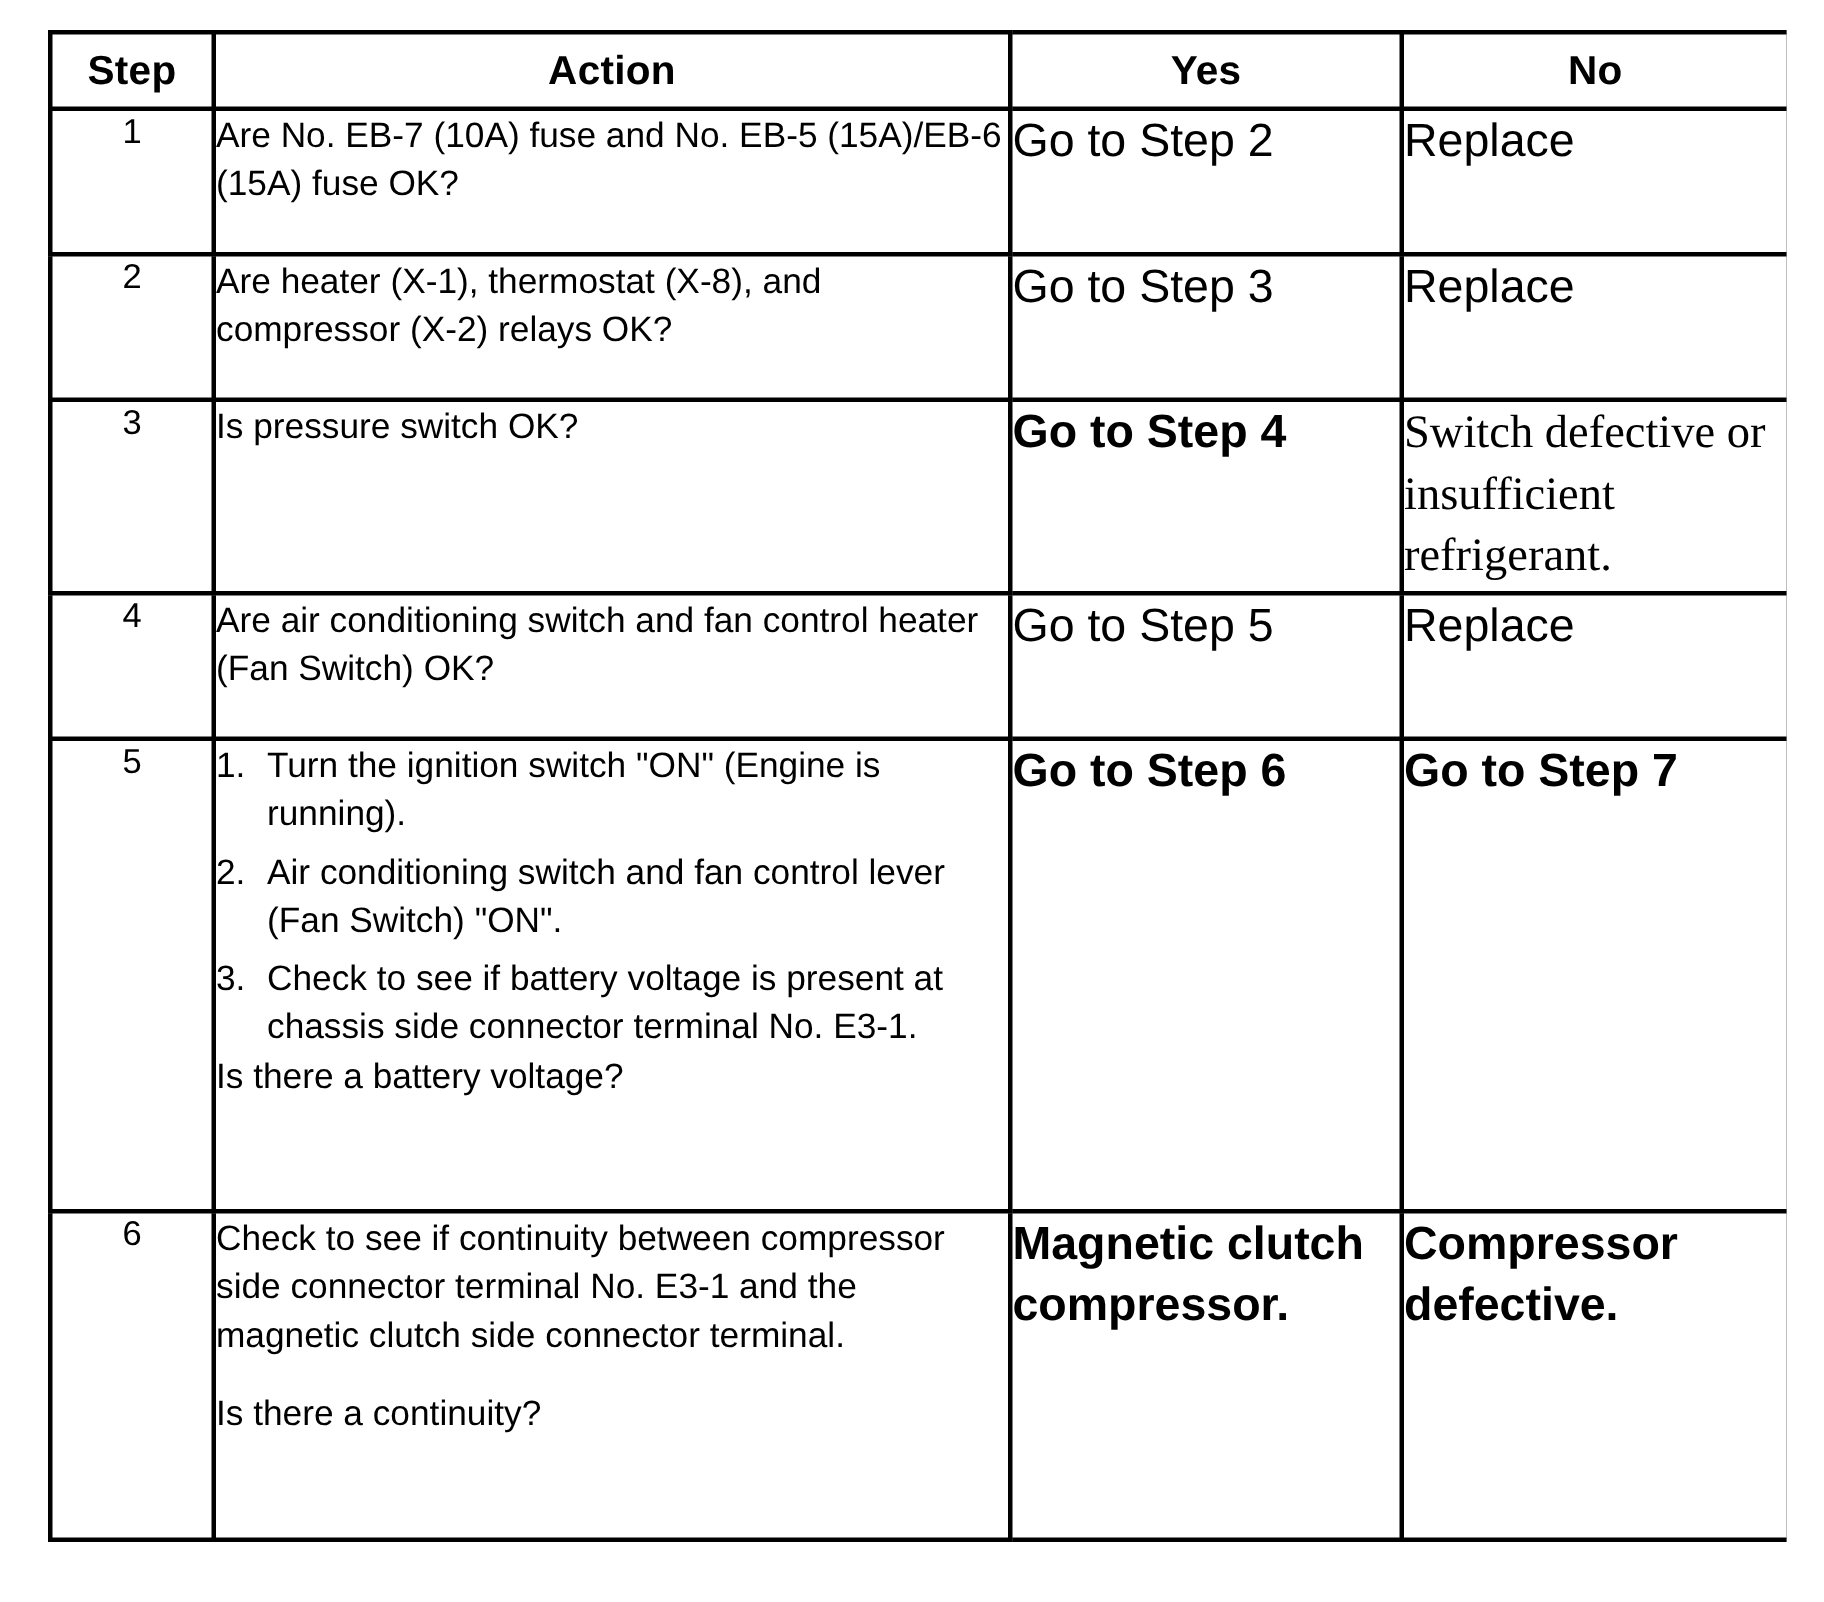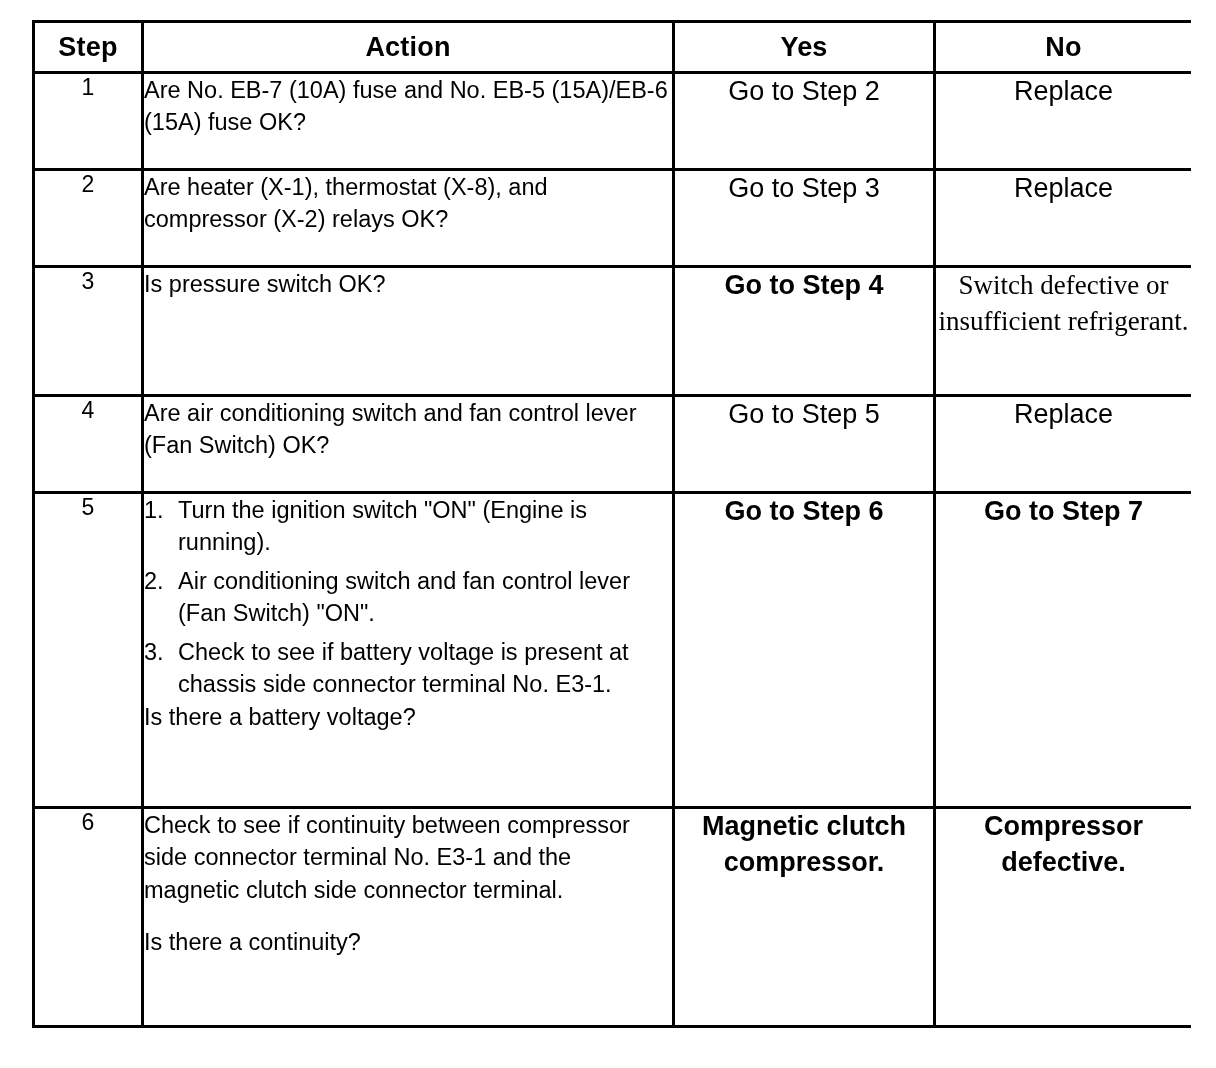--- a/index.html
+++ b/index.html
@@ -102,23 +102,23 @@
   }
   ol.numlist li:last-child {
     margin-bottom: 0;
   }
   .post-list {
     margin-top: 6px;
   }
 
   
   td.result {
-    text-align: center;
+    text-align: left;
     vertical-align: middle;
-    font-size: 27px;
+    font-size: 31px;
     line-height: 1.32;
     padding: 6px 8px;
   }
 
   
   td.vmid { vertical-align: middle; }
   td.vbot { vertical-align: bottom; padding-bottom: 30px; font-weight: bold; }
   td.vtop { vertical-align: top; padding-top: 14px; font-family: Liberation Serif, serif; }
 
   .r1 td { height: 94px; }
@@ -173,21 +173,21 @@
           <td class="action">
             <div class="para">Is pressure switch OK?</div>
           </td>
           <td class="result vbot">Go to Step 4</td>
           <td class="result vtop">Switch defective or insufficient refrigerant.</td>
         </tr>
 
         <tr class="r4">
           <td class="step">4</td>
           <td class="action">
-            <div class="para">Are air conditioning switch and fan control lever (Fan Switch) OK?</div>
+            <div class="para">Are air conditioning switch and fan control heater (Fan Switch) OK?</div>
           </td>
           <td class="result vmid">Go to Step 5</td>
           <td class="result vmid">Replace</td>
         </tr>
 
         <tr class="r5">
           <td class="step">5</td>
           <td class="action">
             <ol class="numlist">
               <li>

